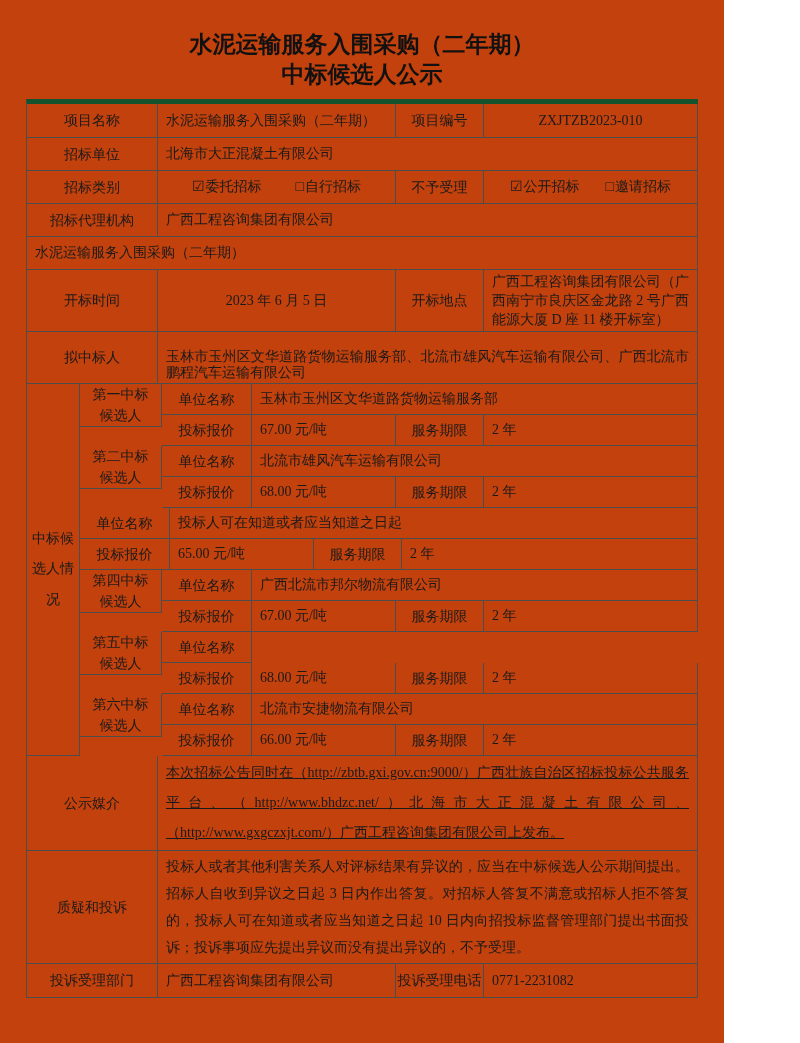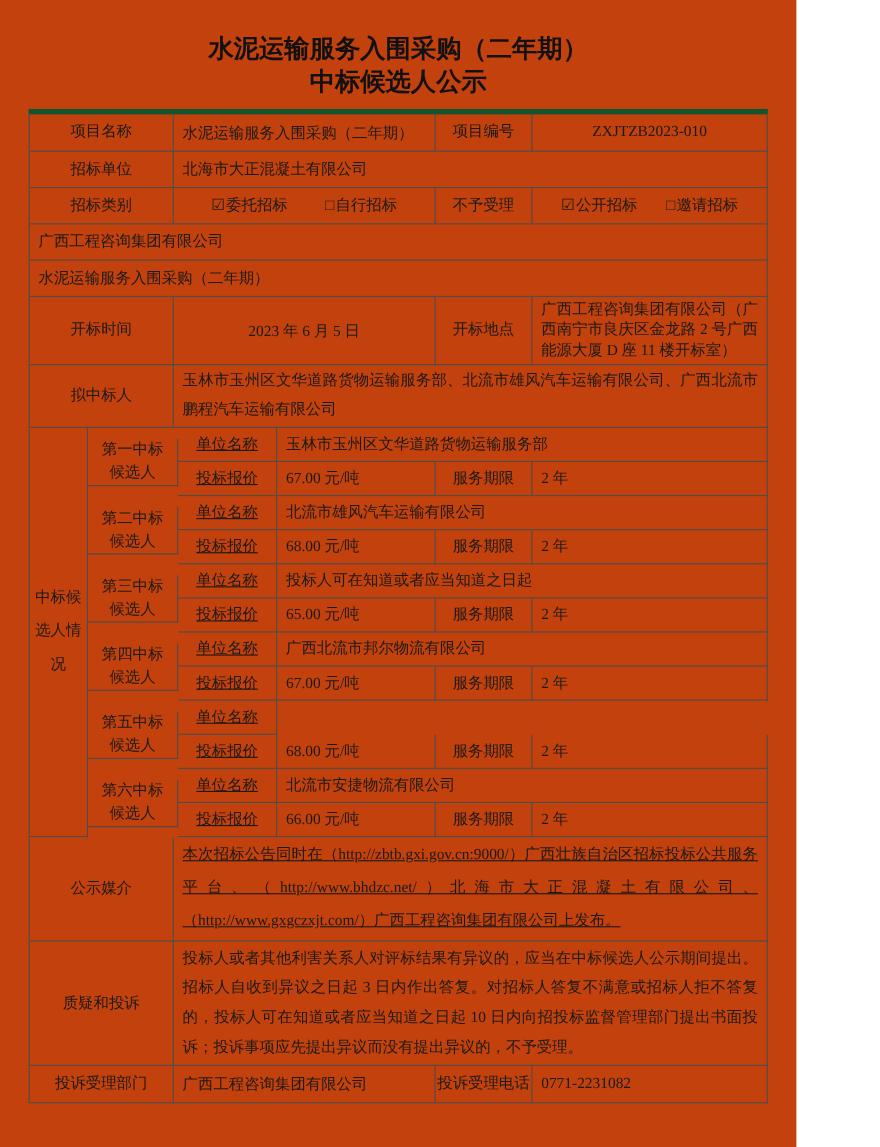--- a/index.html
+++ b/index.html
@@ -21,35 +21,35 @@
     box-sizing:border-box;
     border-right:1px solid #4d4d4d;border-bottom:1px solid #4d4d4d;
     display:flex;align-items:center;
   }
   .label{justify-content:center;text-align:center;line-height:1.5;}
   .value{padding:2px 8px;text-align:left;}
   .vcenter{justify-content:center;padding:0;text-align:center;}
   .w131{width:131px;flex:none;}
   .w238{width:238px;flex:none;}
   .w88{width:88px;flex:none;}
-  .w90{width:90px;flex:none;text-decoration:underline;}
+  .w90{width:90px;flex:none;}
   .w82{width:82px;flex:none;padding:0 8px;}
   .w53{width:53px;flex:none;padding:0 4px;line-height:2.15;}
   .w144{width:144px;flex:none;}
   .flex1{flex:1;min-width:0;}
   .h34{min-height:34px;} .h33{min-height:33px;} .h58{min-height:58px;}
   .h52{min-height:52px;} .h90{min-height:90px;} .h110{min-height:110px;}
   .subrow{display:flex;min-height:31px;flex:1;align-items:stretch;}
   .cands{flex:1;display:flex;flex-direction:column;}
-  .cand-block{display:flex;align-items:center;}
+  .cand-block{display:flex;align-items:flex-start;}
   .stack{flex:1;display:flex;flex-direction:column;}
   .txt{width:100%;}
   .just{text-align:justify;}
   .lh-place{line-height:19px;}
-  .lh-winner{line-height:26px;}
+  .lh-winner{line-height:16px;align-items:flex-end;}
   .lh-media{line-height:30px;text-decoration:underline;}
   .lh-objection{line-height:27px;}
   .opts{justify-content:space-evenly;padding:0;}
   .opt{white-space:nowrap;}
   .cbx{display:inline-block;margin-right:1px;}
 </style>
 </head>
 <body>
 
 <div class="page">
@@ -80,20 +80,21 @@
         <span class="opt"><span class="cbx">□</span><span>自行招标</span></span>
       </div>
       <div class="cell label w88">不予受理</div>
       <div class="cell flex1 opts">
         <span class="opt"><span class="cbx">☑</span><span>公开招标</span></span>
         <span class="opt"><span class="cbx">□</span><span>邀请招标</span></span>
       </div>
     </div>
 
     <div class="row h33">
+      <div class="cell label w131">招标代理机构</div>
       <div class="cell value flex1">广西工程咨询集团有限公司</div>
     </div>
 
     <div class="row h33">
       <div class="cell value flex1">水泥运输服务入围采购（二年期）</div>
     </div>
 
     <div class="row h58">
       <div class="cell label w131">开标时间</div>
       <div class="cell value w238 vcenter">2023 年 6 月 5 日</div>
@@ -141,21 +142,20 @@
             <div class="subrow">
               <div class="cell label w90">投标报价</div>
               <div class="cell value w144">68.00 元/吨</div>
               <div class="cell label w88">服务期限</div>
               <div class="cell value flex1">2 年</div>
             </div>
           </div>
         </div>
 
         <div class="cand-block">
-          <div class="cell label w82">第三中标候选人</div>
           <div class="stack">
             <div class="subrow">
               <div class="cell label w90">单位名称</div>
               <div class="cell value flex1">投标人可在知道或者应当知道之日起</div>
             </div>
             <div class="subrow">
               <div class="cell label w90">投标报价</div>
               <div class="cell value w144">65.00 元/吨</div>
               <div class="cell label w88">服务期限</div>
               <div class="cell value flex1">2 年</div>

